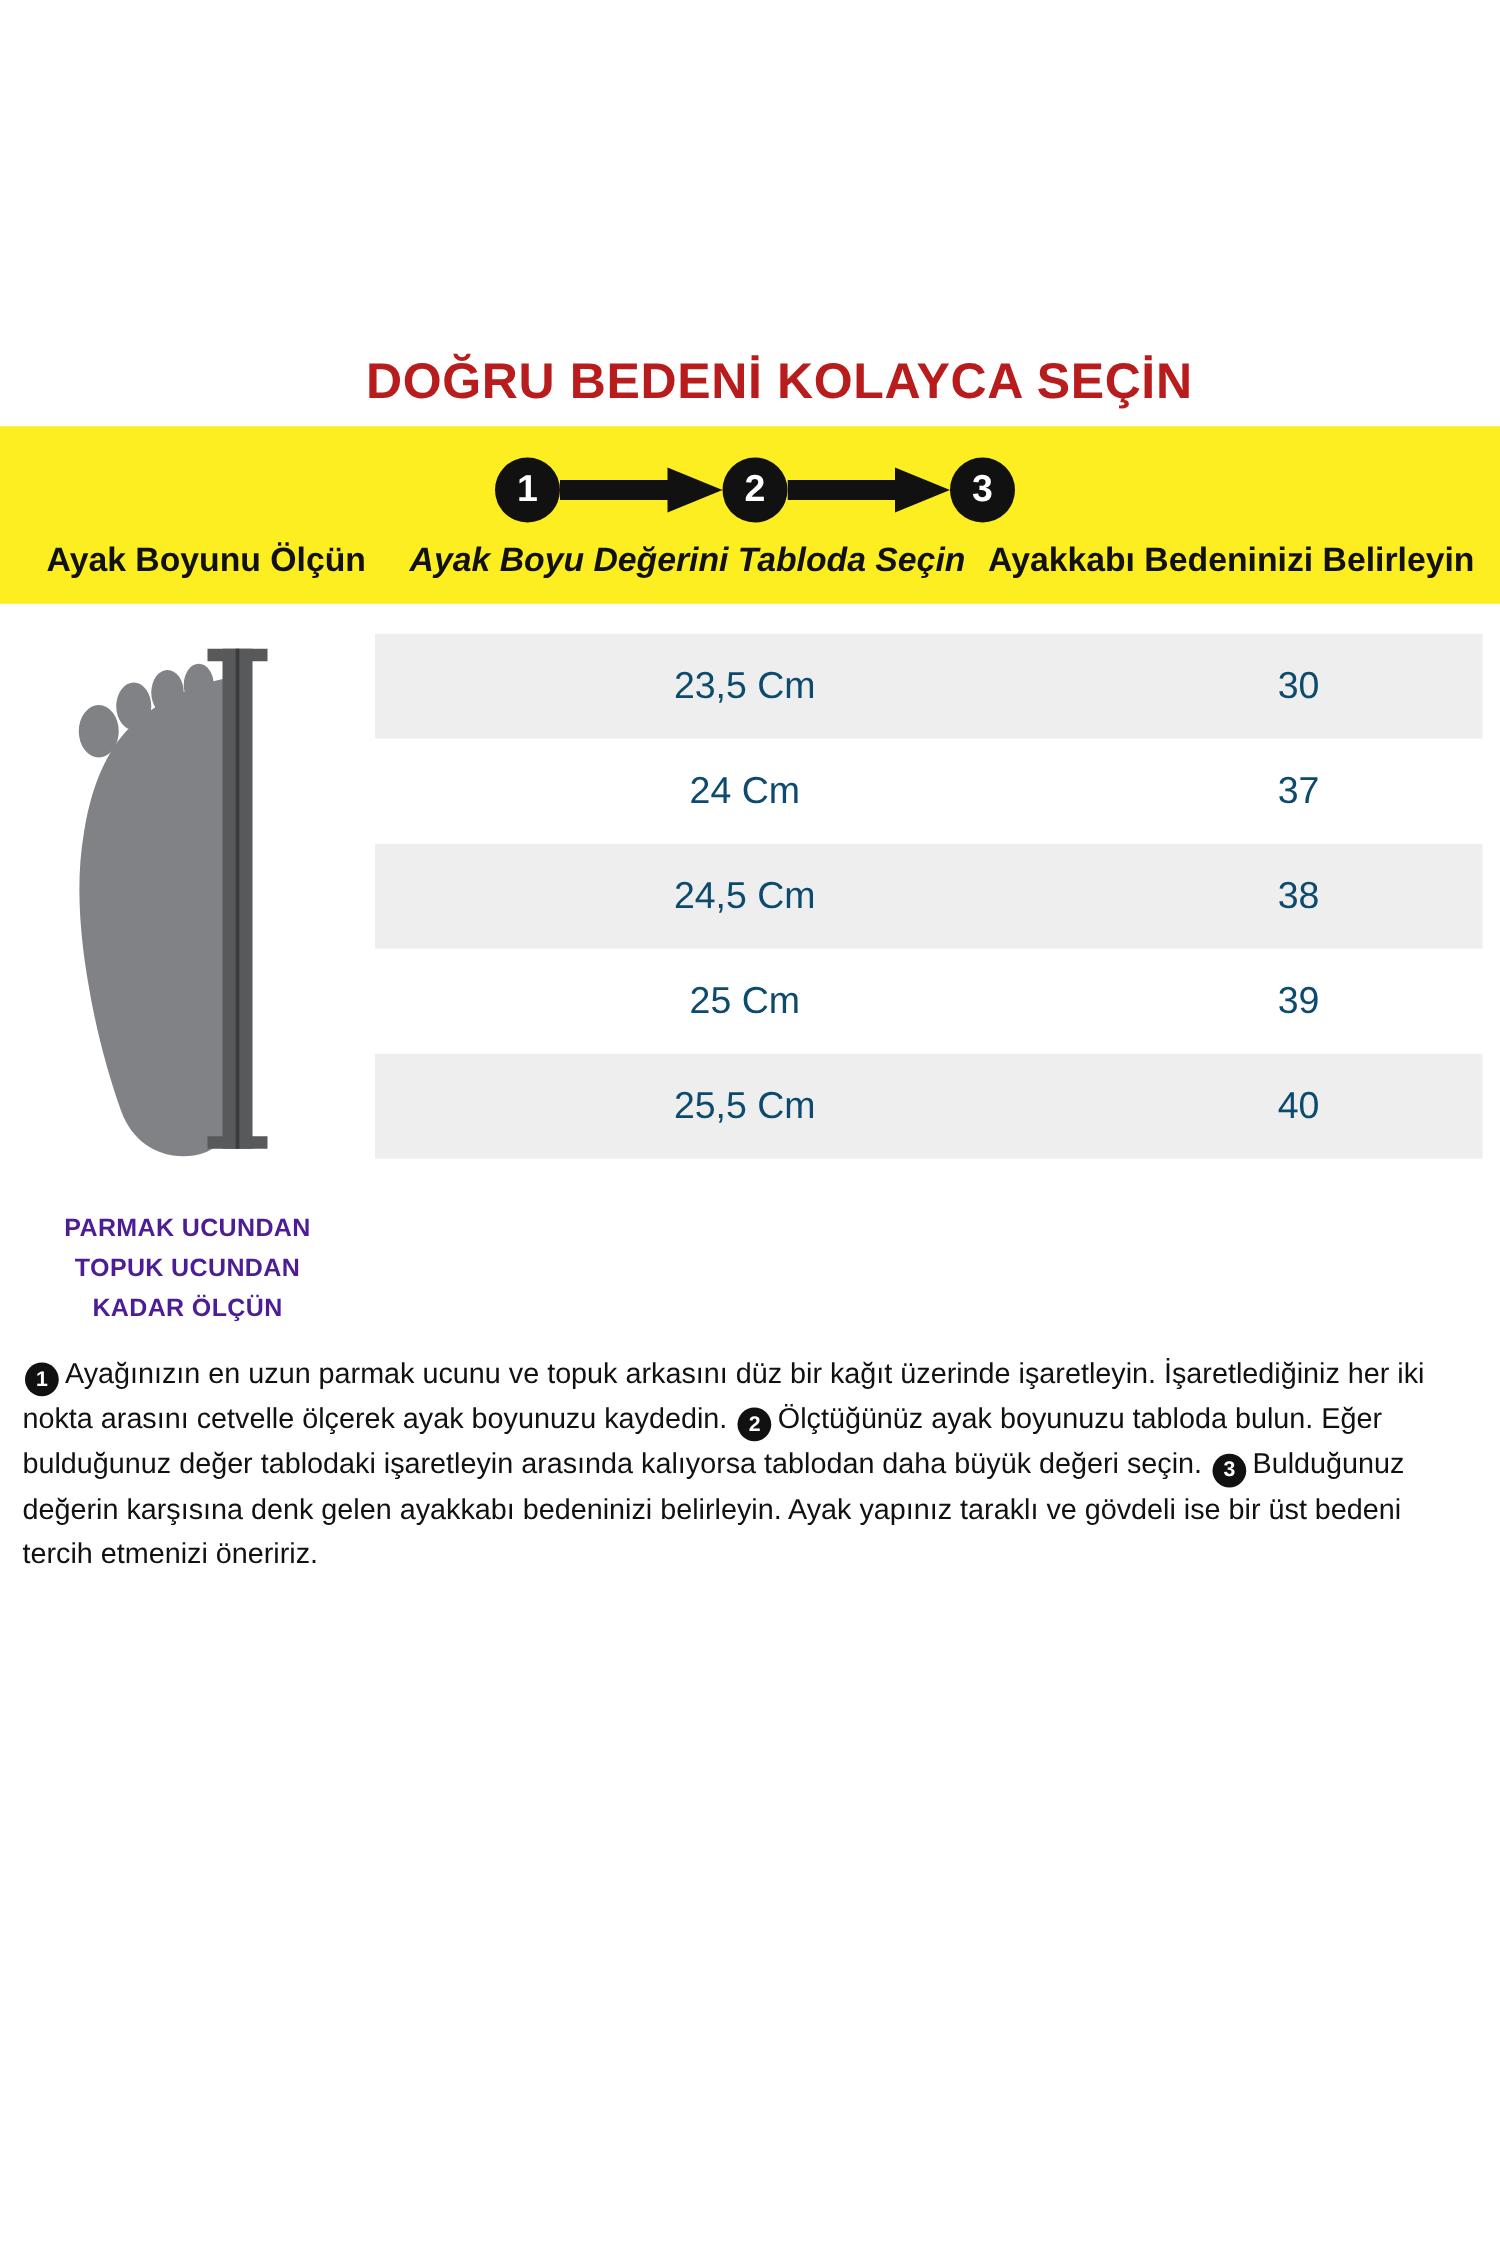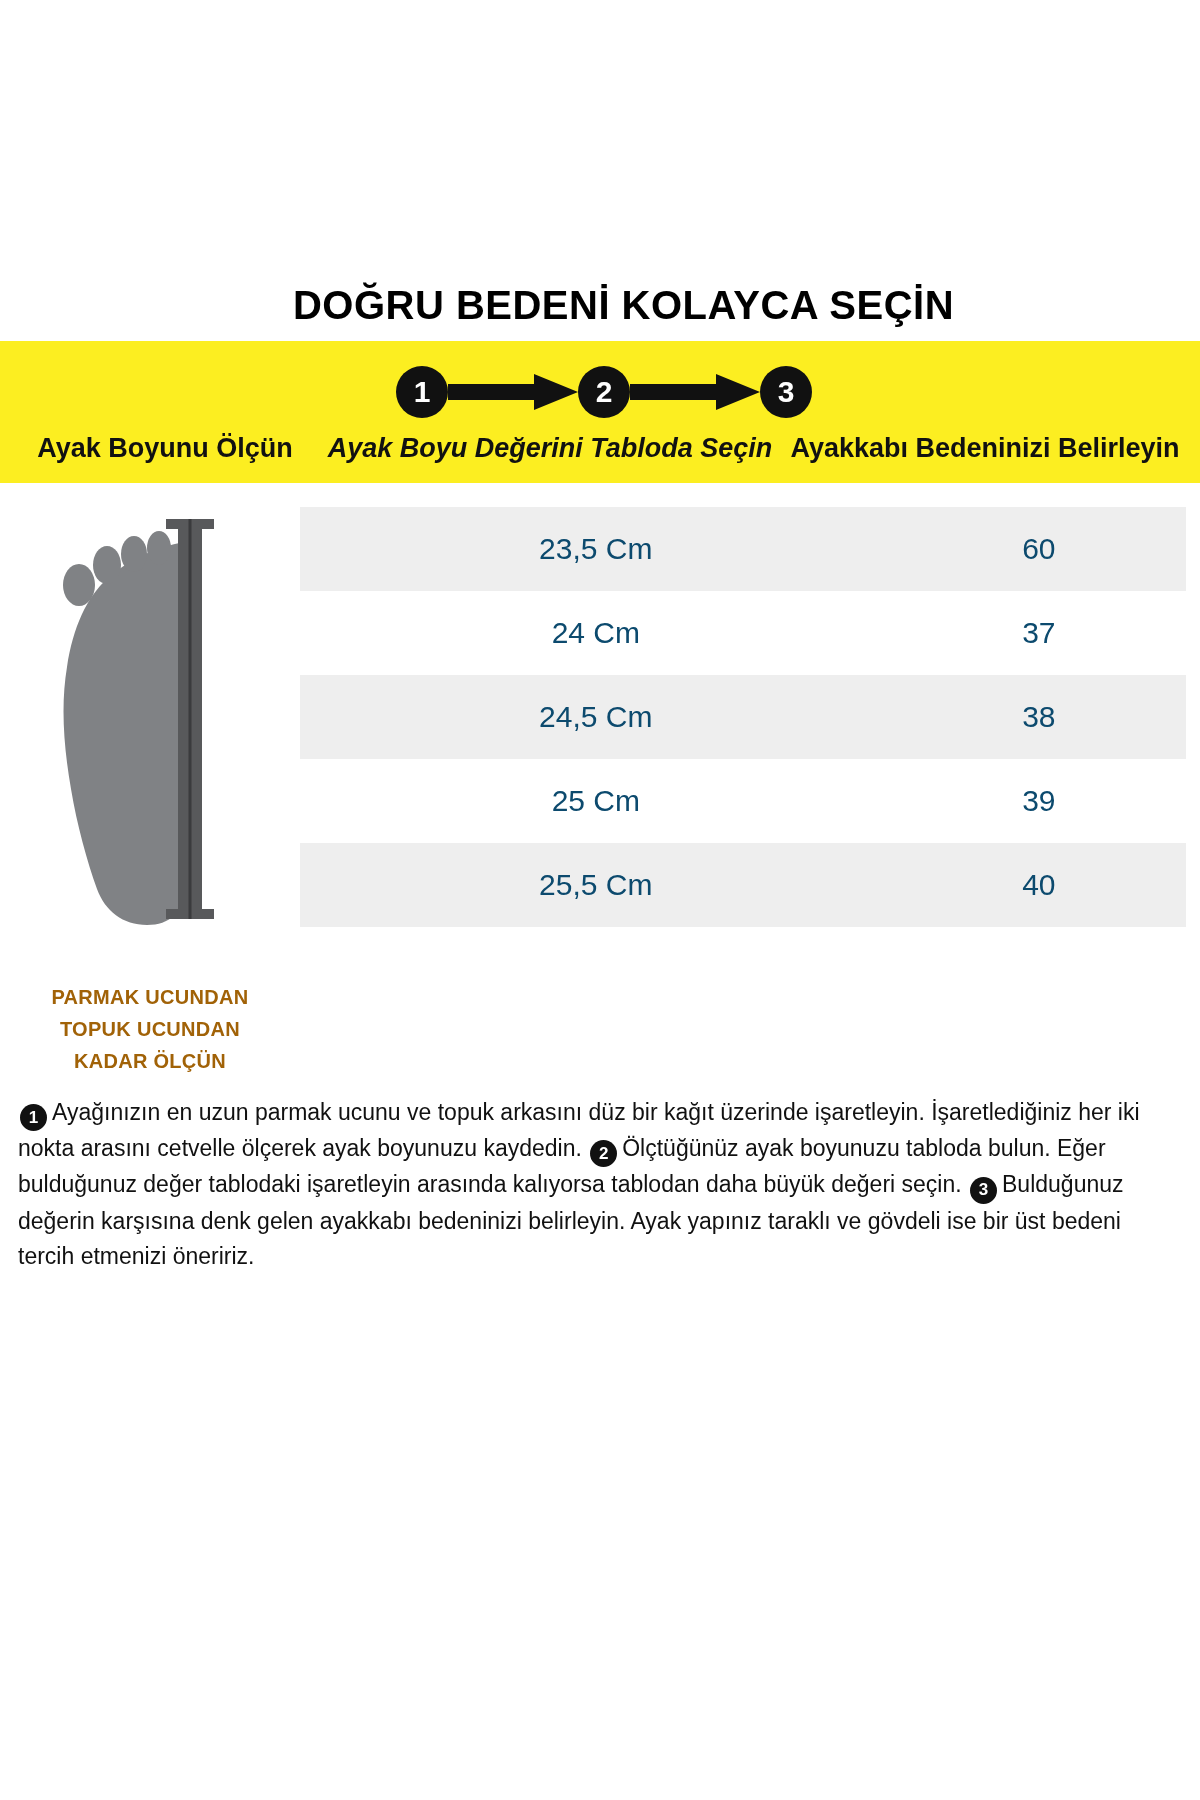--- a/index.html
+++ b/index.html
@@ -30,21 +30,21 @@
     width: 100%;
     background: #ffffff;
     text-align: center;
     padding: 18px 0 14px 0;
     box-sizing: border-box;
   }
   .title-bar .title {
     font-size: 40px;
     font-weight: bold;
     letter-spacing: 0.5px;
-    color: #000000;
+    color: #b91c1c;
     line-height: 1.1;
     padding-left: 47px;
   }
 
   
   .steps-band {
     width: 100%;
     background: #fcee21;
     padding: 22px 0 16px 0;
     box-sizing: border-box;
@@ -112,27 +112,26 @@
     display: flex;
     flex-direction: column;
     align-items: center;
   }
   .foot-figure {
     width: 230px;
     height: 460px;
     position: relative;
   }
   .foot-caption {
-    margin-top: 14px;
     text-align: center;
     font-size: 20px;
     font-weight: bold;
     line-height: 1.6;
     letter-spacing: 0.3px;
-    color: #a16207;
+    color: #4c1d95;
   }
 
   .table-col {
     flex: 1 1 auto;
     padding-right: 14px;
   }
   table.size-table {
     width: 100%;
     border-collapse: collapse;
     table-layout: fixed;
@@ -247,21 +246,21 @@
         <div>TOPUK UCUNDAN</div>
         <div>KADAR ÖLÇÜN</div>
       </div>
     </div>
 
     <div class="table-col">
       <table class="size-table">
         <tbody>
           <tr class="odd">
             <td class="col-length">23,5 Cm</td>
-            <td class="col-size">60</td>
+            <td class="col-size">30</td>
           </tr>
           <tr class="even">
             <td class="col-length">24 Cm</td>
             <td class="col-size">37</td>
           </tr>
           <tr class="odd">
             <td class="col-length">24,5 Cm</td>
             <td class="col-size">38</td>
           </tr>
           <tr class="even">

